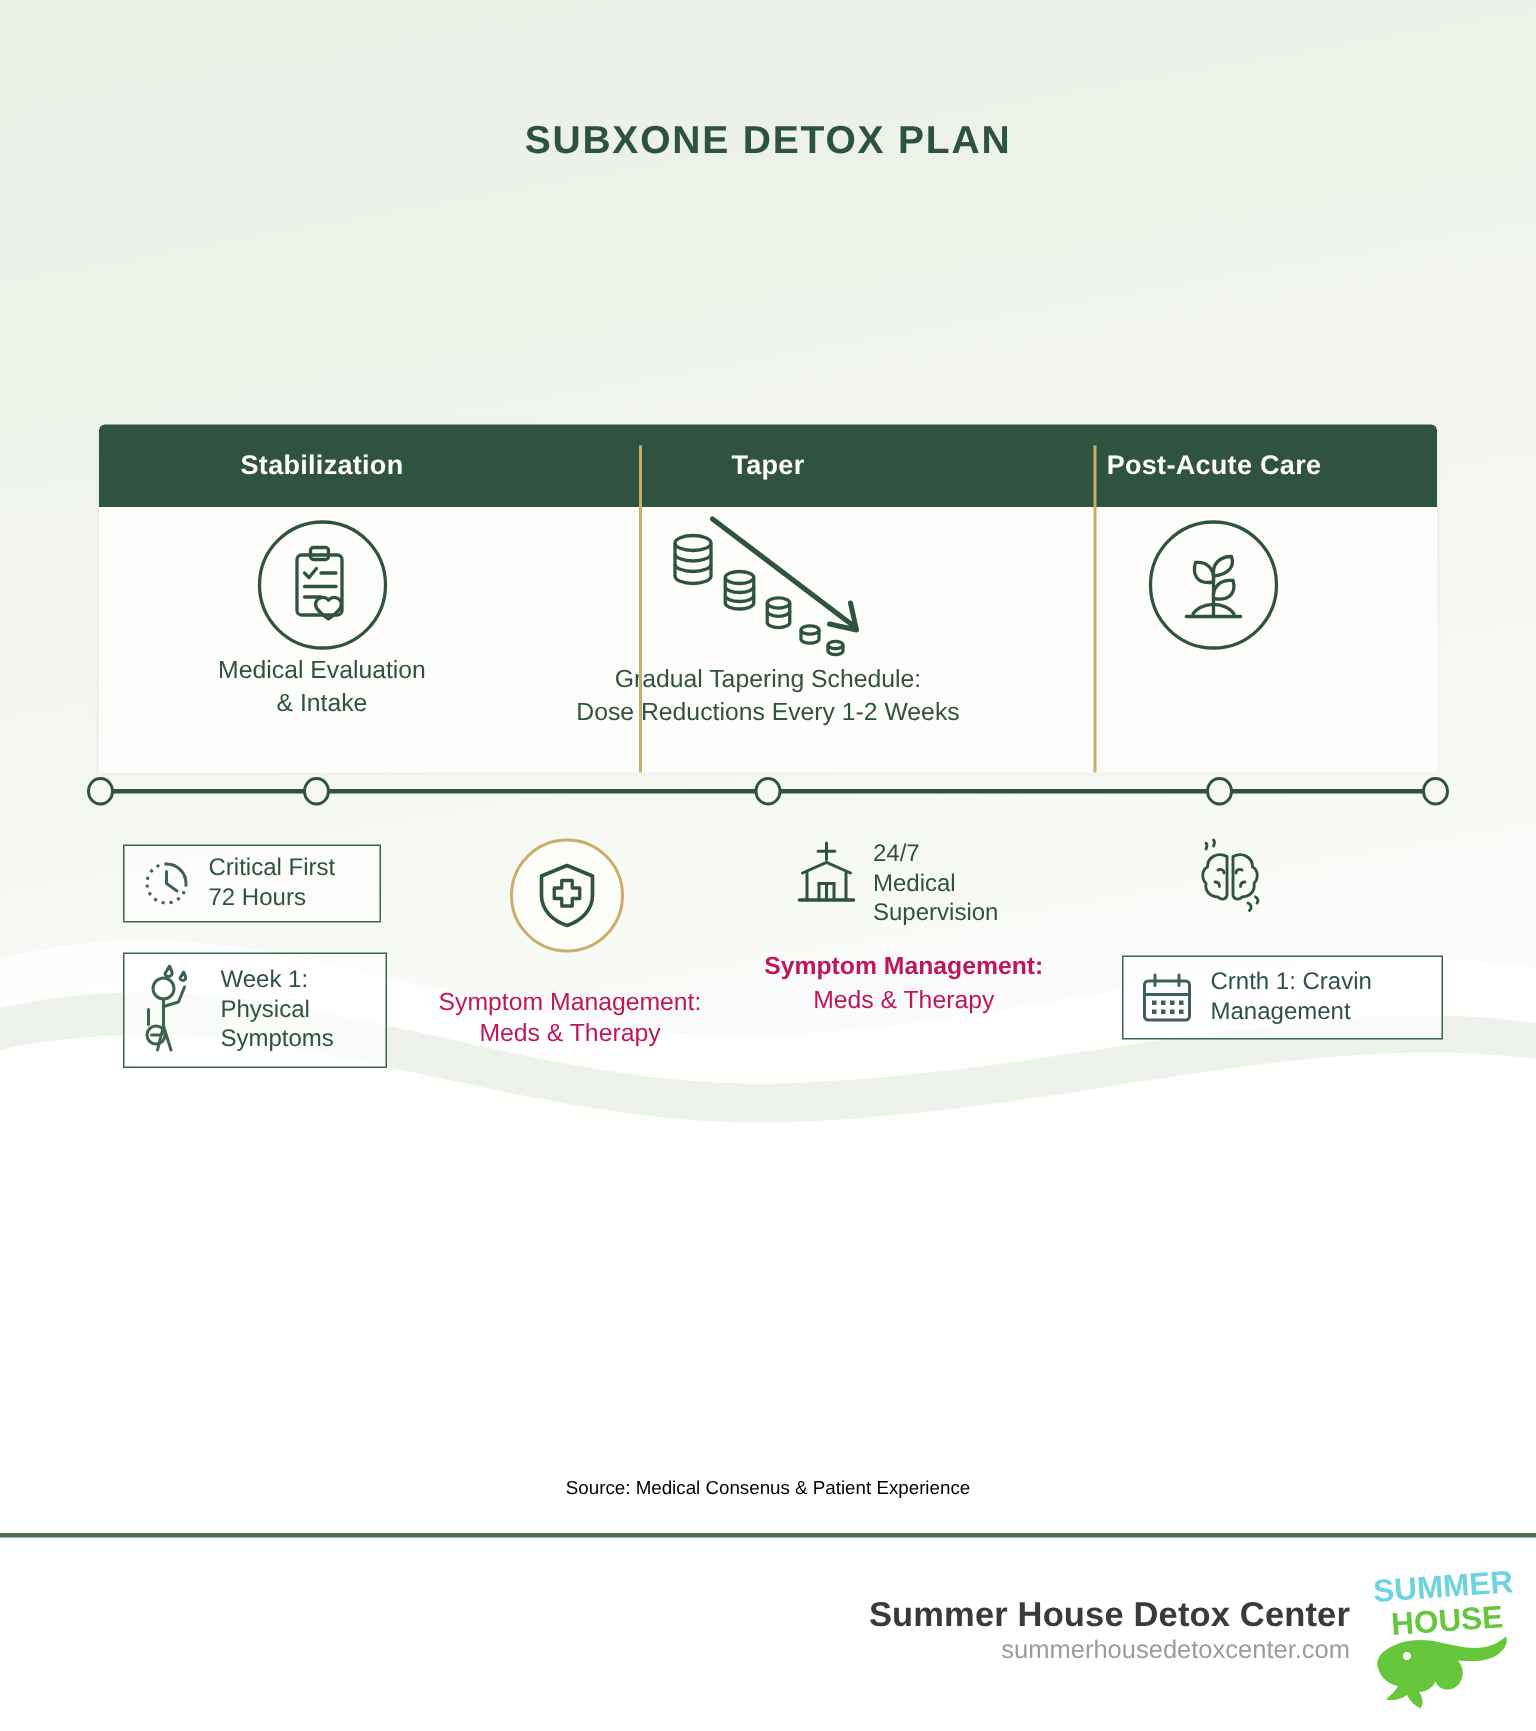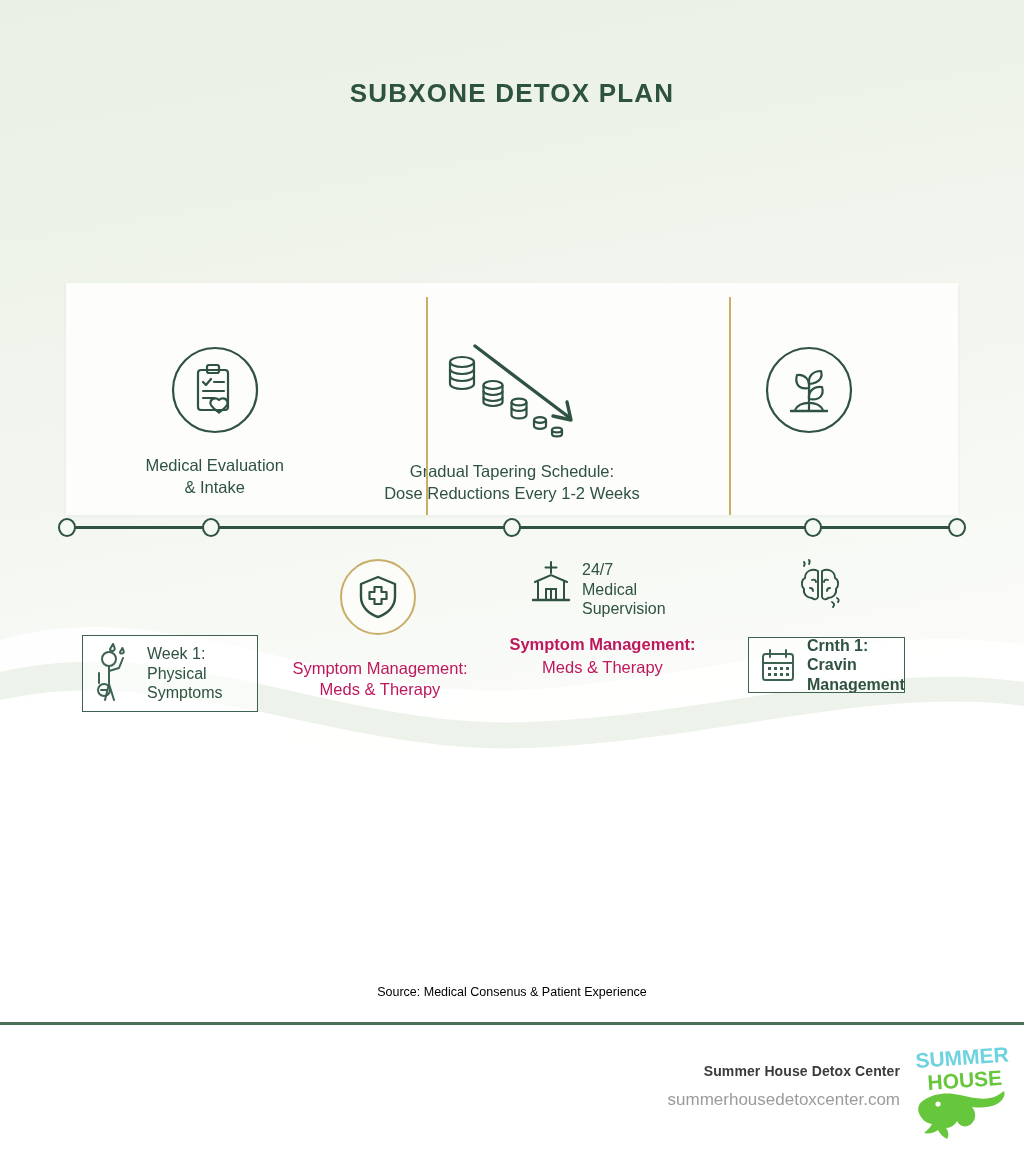--- a/index.html
+++ b/index.html
@@ -39,21 +39,21 @@
   }
   .card-body{
     position:absolute;left:0;top:55px;width:892px;height:177px;
     background:#fdfdfc;display:flex;
   }
   .card-body .cell{
     flex:1;display:flex;flex-direction:column;align-items:center;
     justify-content:flex-start;padding-top:6px;box-sizing:border-box;
   }
   .cell-cap{
-    margin-top:18px;text-align:center;color:#2f5340;font-size:16.5px;line-height:1.35;
+    margin-top:0;text-align:center;color:#2f5340;font-size:16.5px;line-height:1.35;
     white-space:pre-line;
   }
   .vdiv{
     position:absolute;top:14px;width:2px;height:218px;background:#c9ae6a;
   }
   .vdiv.d1{left:360px;}
   .vdiv.d2{left:663px;}
 
   
   .tl-line{position:absolute;left:66px;top:526px;width:892px;height:3px;background:#2f5340;}
@@ -86,21 +86,21 @@
   .source{
     position:absolute;left:0;top:985px;width:1024px;text-align:center;
     font-size:12.5px;color:#000000;
   }
 
   
   .frule{position:absolute;left:0;top:1022px;width:1024px;height:3px;background:#4a7055;}
   .footer{position:absolute;left:0;top:1025px;width:1024px;height:129px;background:#ffffff;}
   .f-name{
     position:absolute;right:124px;top:1063px;text-align:center;
-    font-size:14px;font-weight:bold;color:#3a3a3a;letter-spacing:.1px;
+    font-size:23px;font-weight:bold;color:#3a3a3a;letter-spacing:.1px;
   }
   .f-url{
     position:absolute;right:124px;top:1090px;text-align:center;
     font-size:17px;color:#9b9b9b;
   }
   .logo{position:absolute;left:912px;top:1042px;width:104px;height:100px;}
 </style>
 </head>
 <body>
 
@@ -111,20 +111,25 @@
   <svg class="waves" viewBox="0 0 1024 1020">
     <path d="M0,640 C170,590 330,700 520,690 C700,681 860,620 1024,645 L1024,760 C860,735 700,800 520,795 C330,790 170,715 0,752 Z" fill="#ffffff" opacity="0.85"></path>
     <path d="M0,672 C180,630 340,730 530,722 C720,714 870,660 1024,682 L1024,706 C870,686 720,740 530,748 C340,756 180,660 0,700 Z" fill="#dfeadb" opacity="0.55"></path>
     <path d="M0,730 C200,690 360,785 560,775 C760,765 890,712 1024,730 L1024,1020 L0,1020 Z" fill="#ffffff" opacity="0.9"></path>
   </svg>
 
   <div class="title">SUBXONE DETOX PLAN</div>
 
   <div class="card">
 
+    <div class="card-head">
+      <div class="cell">Stabilization</div>
+      <div class="cell">Taper</div>
+      <div class="cell">Post-Acute Care</div>
+    </div>
 
     <div class="card-body">
 
       <div class="cell">
         <svg class="ico" width="92" height="92" viewBox="0 0 92 92">
           <circle cx="46" cy="46" r="42" fill="none" stroke="#2f5340" stroke-width="2.2"></circle>
           <rect x="29" y="26" width="30" height="40" rx="3" fill="none" stroke="#2f5340" stroke-width="2.2"></rect>
           <rect x="38" y="21" width="12" height="8" rx="2" fill="none" stroke="#2f5340" stroke-width="2.2"></rect>
           <path d="M34 38 l3 3 l5 -6" fill="none" stroke="#2f5340" stroke-width="2.2" stroke-linecap="round" stroke-linejoin="round"></path>
           <line x1="45" y1="38" x2="55" y2="38" stroke="#2f5340" stroke-width="2.2" stroke-linecap="round"></line>
@@ -177,41 +182,50 @@
     <div class="vdiv d2"></div>
   </div>
 
   <div class="tl-line"></div>
   <div class="tl-node" style="left:58px;"></div>
   <div class="tl-node" style="left:202px;"></div>
   <div class="tl-node" style="left:503px;"></div>
   <div class="tl-node" style="left:804px;"></div>
   <div class="tl-node" style="left:948px;"></div>
 
+  <div class="obox" style="left:82px;top:563px;width:172px;height:52px;">
+    <svg class="ico" width="36" height="36" viewBox="0 0 36 36">
+      <circle cx="18" cy="18" r="13" fill="none" stroke="#3d6350" stroke-width="2" stroke-dasharray="2 3.4"></circle>
+      <path d="M18 5 a13 13 0 0 1 13 13" fill="none" stroke="#3d6350" stroke-width="2"></path>
+      <path d="M18 10 v8 l7 5" fill="none" stroke="#3d6350" stroke-width="2" stroke-linecap="round" stroke-linejoin="round"></path>
+    </svg>
+    <div class="txt">Critical First
+72 Hours</div>
+  </div>
 
   <div class="obox" style="left:82px;top:635px;width:176px;height:77px;">
     <svg class="ico" width="44" height="62" viewBox="0 0 44 62">
       <g fill="none" stroke="#3d6350" stroke-width="2" stroke-linecap="round" stroke-linejoin="round">
         <circle cx="16" cy="16" r="7"></circle>
         <path d="M16 23 v18"></path>
         <path d="M16 41 l-4 16 M16 41 l5 16"></path>
         <path d="M16 28 l10 -3 l4 -10"></path>
         <path d="M6 30 v10"></path>
         <circle cx="11" cy="47" r="6"></circle>
         <path d="M8 47 h6"></path>
         <path d="M17 6 c2 -3 3 -5 3 -5 c0 0 1 2 1.6 4 c.5 1.8 -.8 3 -2.2 3 c-1.3 0 -2.4 -1 -2.4 -2 Z"></path>
         <path d="M27 9 c1.6 -2.4 2.4 -4 2.4 -4 c0 0 .8 1.6 1.3 3.2 c.4 1.5 -.6 2.4 -1.8 2.4 c-1 0 -1.9 -.8 -1.9 -1.6 Z"></path>
       </g>
     </svg>
     <div class="txt">Week 1:
 Physical
 Symptoms</div>
   </div>
 
-  <div class="obox" style="left:748px;top:637px;width:157px;height:56px;font-weight:bold;">
+  <div class="obox" style="left:748px;top:637px;width:214px;height:56px;">
     <svg class="ico" width="38" height="38" viewBox="0 0 38 38">
       <rect x="4" y="8" width="30" height="26" rx="2.5" fill="none" stroke="#3d6350" stroke-width="2"></rect>
       <line x1="4" y1="17" x2="34" y2="17" stroke="#3d6350" stroke-width="2"></line>
       <line x1="11" y1="4" x2="11" y2="11" stroke="#3d6350" stroke-width="2" stroke-linecap="round"></line>
       <line x1="27" y1="4" x2="27" y2="11" stroke="#3d6350" stroke-width="2" stroke-linecap="round"></line>
       <g fill="#3d6350">
         <rect x="9" y="21" width="3" height="3"></rect>
           <rect x="15" y="21" width="3" height="3"></rect>
         <rect x="21" y="21" width="3" height="3"></rect>
           <rect x="27" y="21" width="3" height="3"></rect>

